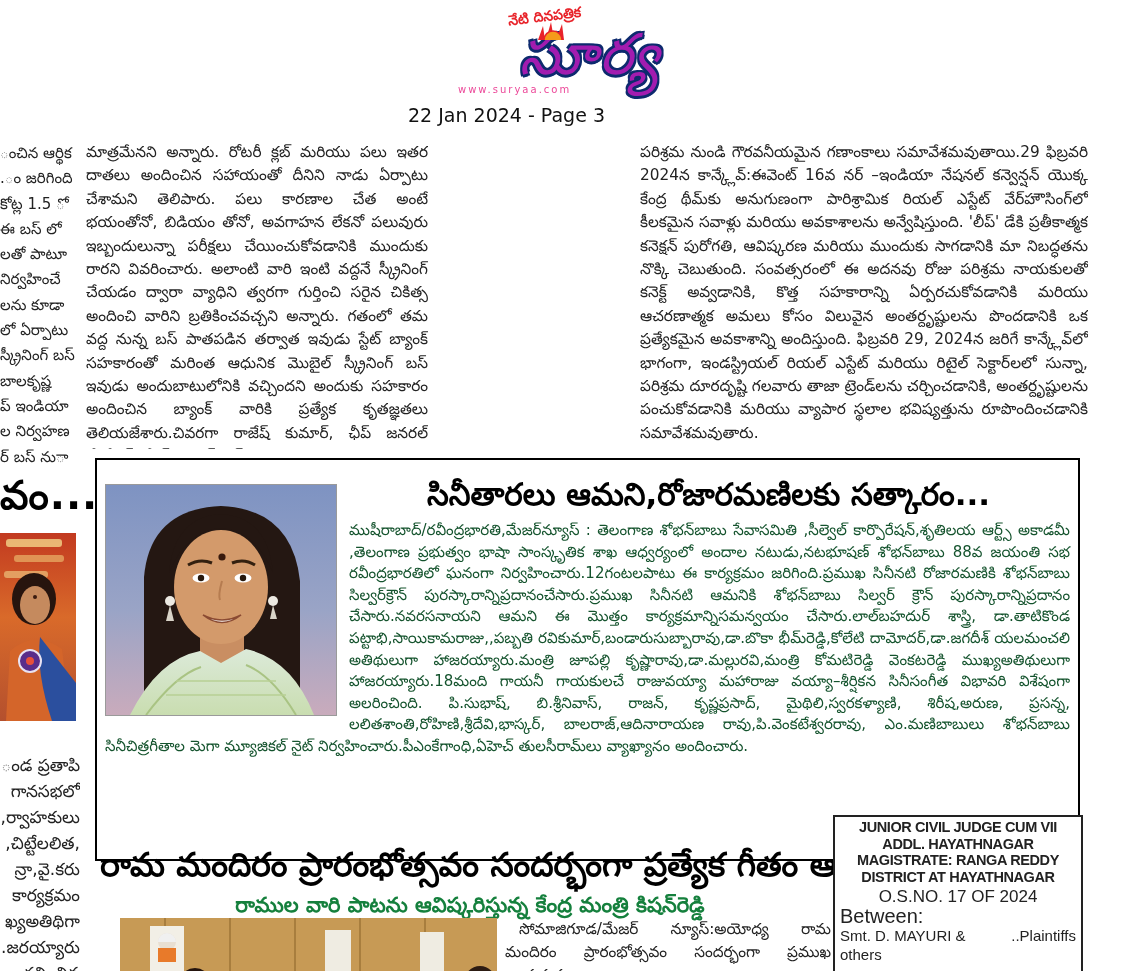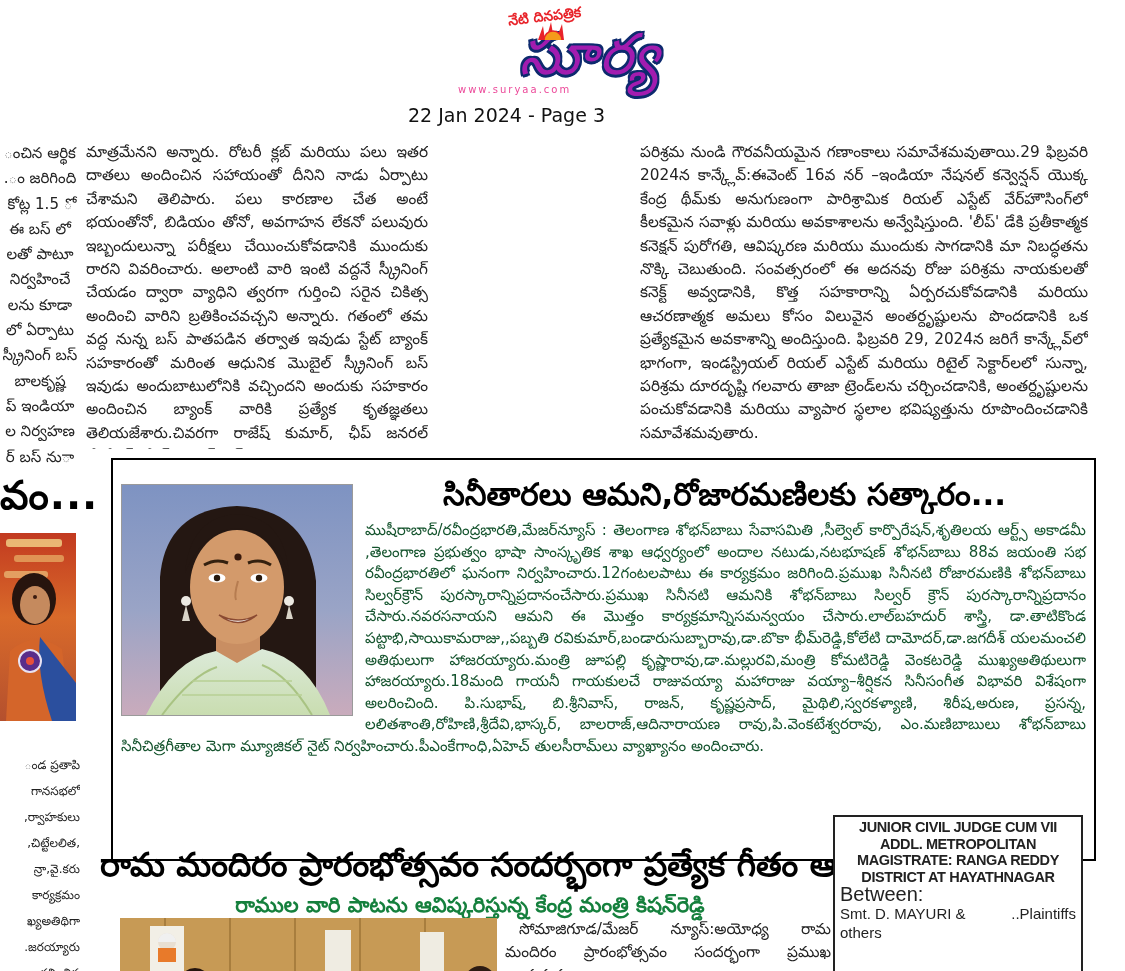--- a/index.html
+++ b/index.html
@@ -20,36 +20,36 @@
   .website{position:absolute;left:18px;top:78px;color:#ec4899;font-size:10px;
            font-weight:normal;letter-spacing:2px;}
   .dateline{position:absolute;left:0;top:104px;width:1013px;text-align:center;
             font-size:19px;color:#111;}
 
   
   .telugu{font-size:15.3px;line-height:23.4px;text-align:justify;color:#222;}
 
   
   .left-strip-top{position:absolute;left:0;top:141px;width:80px;}
-  .left-strip-top .frag{font-size:15px;line-height:25.3px;text-align:center;
+  .left-strip-top .frag{font-size:15px;line-height:25.3px;text-align:left;
                         white-space:nowrap;overflow:hidden;direction:rtl;color:#222;}
   .left-headline-frag{position:absolute;left:0;top:472px;width:80px;text-align:right;
                       font-size:40px;font-weight:bold;color:#000;letter-spacing:1px;}
   .left-photo{position:absolute;left:0;top:533px;width:76px;height:188px;overflow:hidden;}
   .left-strip-bottom{position:absolute;left:0;top:752px;width:80px;}
-  .left-strip-bottom .frag{font-size:12px;line-height:26px;text-align:right;
+  .left-strip-bottom .frag{font-size:17px;line-height:26px;text-align:right;
                            white-space:nowrap;overflow:hidden;direction:rtl;color:#222;}
 
   
   .col-middle{position:absolute;left:86px;top:141px;width:342px;height:308px;overflow:hidden;}
   .col-right{position:absolute;left:640px;top:141px;width:448px;height:308px;overflow:hidden;}
 
   
   .feature-box{position:absolute;left:95px;top:458px;width:985px;height:403px;
-               border:2px solid #000;box-sizing:border-box;background:#fff;overflow:hidden;margin-left:16px;}
+               border:2px solid #000;box-sizing:border-box;background:#fff;overflow:hidden;}
   .feature-photo{float:left;width:232px;height:232px;margin:24px 12px 6px 8px;
                  overflow:hidden;border:1px solid #9a9a9a;box-sizing:border-box;}
   .feature-headline{margin:14px 10px 6px 252px;text-align:center;font-size:31px;
                     font-weight:bold;color:#000;line-height:40px;white-space:nowrap;
                     overflow:hidden;}
   .feature-body{margin:4px 8px 0 8px;font-size:15px;line-height:21.6px;
                 text-align:justify;color:#14532d;}
 
   
   .ram-headline{position:absolute;left:100px;top:822px;width:740px;text-align:center;
@@ -231,23 +231,24 @@
           <circle cx="360" cy="64" r="16" fill="#2c1b12"></circle>
             <ellipse cx="360" cy="74" rx="12" ry="10" fill="#c08a58"></ellipse>
         </g>
       </svg>
     </div>
     <p class="ram-body">సోమాజిగూడ/మేజర్ న్యూస్:అయోధ్య రామ మందిరం ప్రారంభోత్సవం సందర్భంగా ప్రముఖ గాయకుడు...</p>
   </section>
 
   <aside class="legal-box">
     <div class="legal-court">JUNIOR CIVIL JUDGE CUM VII</div>
-    <div class="legal-court">ADDL. METROPOLITAN</div>
+    <div class="legal-court">ADDL. HAYATHNAGAR</div>
     <div class="legal-court">MAGISTRATE: RANGA REDDY</div>
     <div class="legal-court">DISTRICT AT HAYATHNAGAR</div>
+    <div class="legal-case">O.S.NO. 17 OF 2024</div>
     <div class="legal-row">Between:</div>
     <div class="legal-flex">
       <span>Smt. D. MAYURI &amp; others</span>
       <span>..Plaintiffs</span>
     </div>
 
   </aside>
 
 </div>
 

